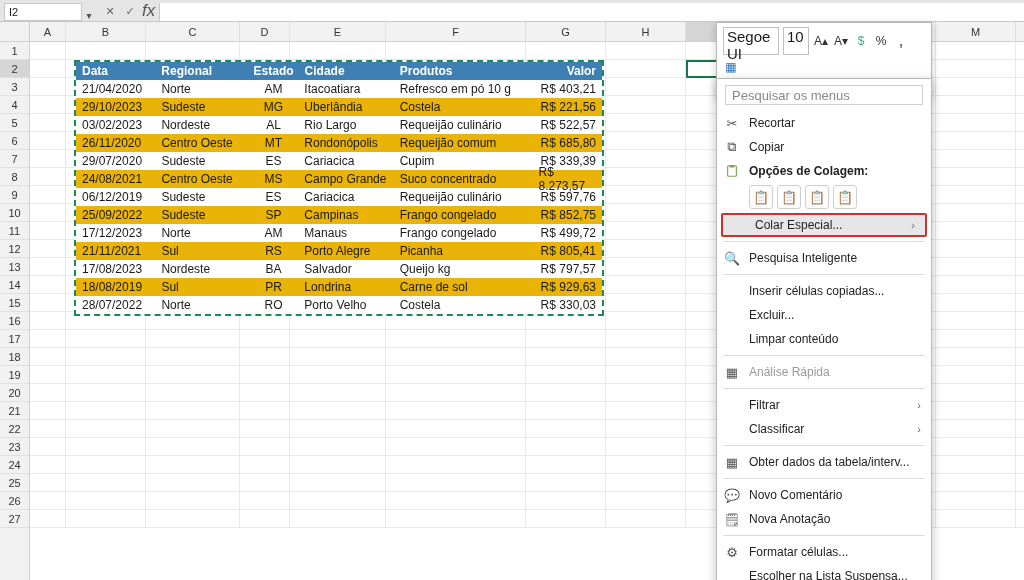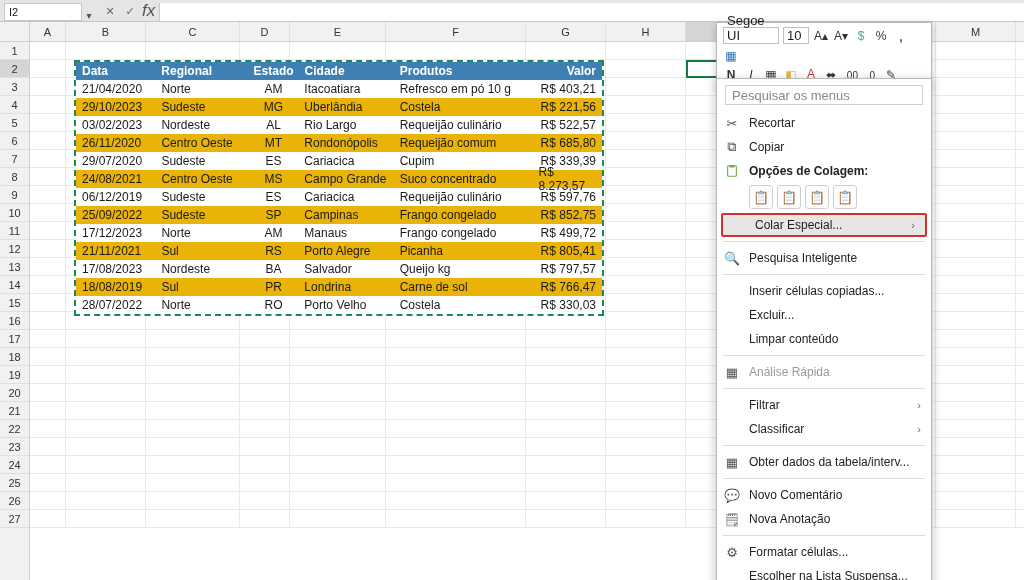--- a/index.html
+++ b/index.html
@@ -86,21 +86,21 @@
     position:absolute;
     top:22px; left:716px;
     width:216px;
     background:#fff;
     border:1px solid #b8b8b8;
     box-shadow:0 2px 8px rgba(0,0,0,0.2);
     padding:4px 6px;
     font-size:11px;
   }
   .mini-row{display:flex;align-items:center;gap:4px;flex-wrap:wrap;}
-  .mini-tb .inp { border:1px solid #bfbfbf; background:#fff; padding:0 3px; height:17px; display:flex;align-items:flex-end; font-size:13px;}
+  .mini-tb .inp { border:1px solid #bfbfbf; background:#fff; padding:0 3px; height:28px; display:flex;align-items:flex-start; font-size:15px;}
   .tb-ico { width:16px; height:16px; display:flex;align-items:center;justify-content:center;color:#333;font-size:12px; border-radius:2px;}
   .mini-row + .mini-row { margin-top:3px;}
   
   .ctx {
     position:absolute;
     top:78px; left:716px;
     width:216px;
     background:#fff;
     border:1px solid #b8b8b8;
     box-shadow:0 3px 10px rgba(0,0,0,0.25);
@@ -690,21 +690,21 @@
             <div class="tc-cid">Salvador</div>
             <div class="tc-prod">Queijo kg</div>
             <div class="tc-val">R$ 797,57</div>
           </div>
           <div class="tbl-row alt">
             <div class="tc-data">18/08/2019</div>
             <div class="tc-reg">Sul</div>
             <div class="tc-est">PR</div>
             <div class="tc-cid">Londrina</div>
             <div class="tc-prod">Carne de sol</div>
-            <div class="tc-val">R$ 766,47</div>
+            <div class="tc-val">R$ 929,63</div>
           </div>
           <div class="tbl-row">
             <div class="tc-data">28/07/2022</div>
             <div class="tc-reg">Norte</div>
             <div class="tc-est">RO</div>
             <div class="tc-cid">Porto Velho</div>
             <div class="tc-prod">Costela</div>
             <div class="tc-val">R$ 330,03</div>
           </div>
         </div>

